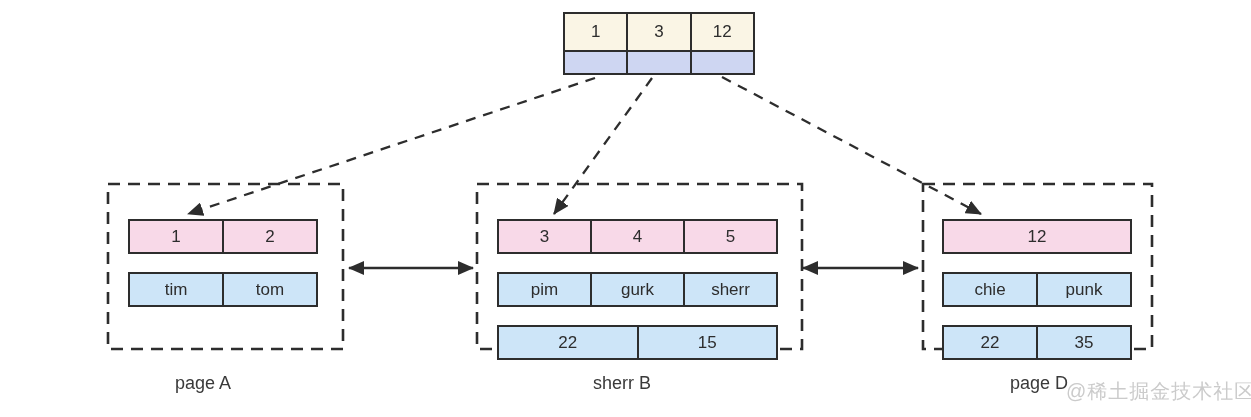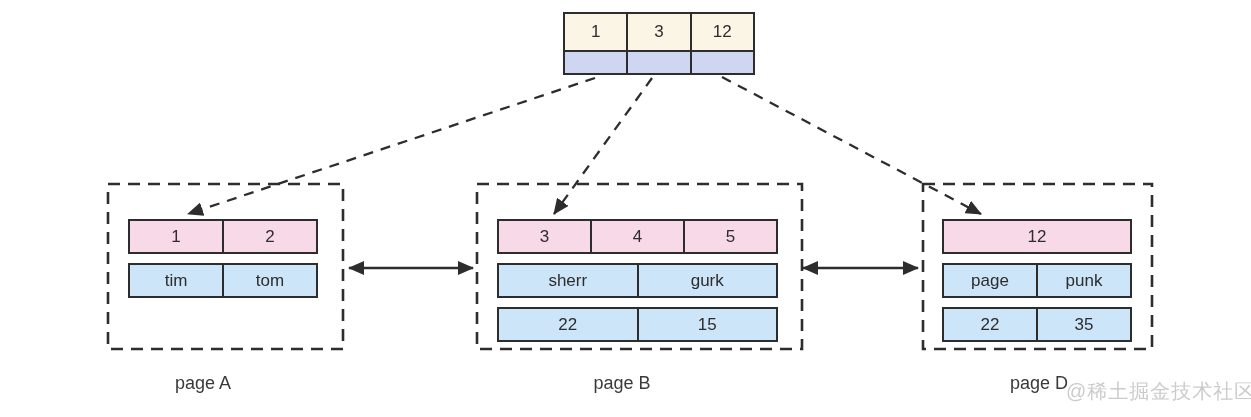--- a/index.html
+++ b/index.html
@@ -41,21 +41,21 @@
   .rcell.key { height: 36px; background: #faf5e5; }
   .rcell.ptr { height: 21px; background: #ced6f2; }
 
   
   .page-table { position: absolute; }
   .prow {
     display: flex;
     border: 2px solid #2d2d2d;
     height: 35px;
   }
-  .prow + .prow { margin-top: 9px; }
+  .prow + .prow { margin-top: 18px; }
   .prow.header { background: #f8d9e8; }
   .prow.data { background: #cde5f8; }
   .pcell {
     flex: 1;
     display: flex; align-items: center; justify-content: center;
     font-size: 17px;
   }
   .pcell + .pcell { border-left: 2px solid #2d2d2d; }
 
   .page-label {
@@ -128,40 +128,41 @@
   </div>
 </div>
 
 <div class="page-table" style="left:497px; top:219px; width:281px;">
   <div class="prow header">
     <div class="pcell">3</div>
     <div class="pcell">4</div>
     <div class="pcell">5</div>
   </div>
   <div class="prow data">
+    <div class="pcell">pim</div>
+    <div class="pcell">gurk</div>
     <div class="pcell">sherr</div>
-    <div class="pcell">gurk</div>
   </div>
   <div class="prow data">
     <div class="pcell">22</div>
     <div class="pcell">15</div>
   </div>
 </div>
 
 <div class="page-table" style="left:942px; top:219px; width:190px;">
   <div class="prow header">
     <div class="pcell">12</div>
   </div>
   <div class="prow data">
-    <div class="pcell">page</div>
+    <div class="pcell">chie</div>
     <div class="pcell">punk</div>
   </div>
   <div class="prow data">
     <div class="pcell">22</div>
     <div class="pcell">35</div>
   </div>
 </div>
 
 <div class="page-label" style="left:203px;">page A</div>
-<div class="page-label" style="left:622px;">page B</div>
+<div class="page-label" style="left:622px;">sherr B</div>
 <div class="page-label" style="left:1039px;">page D</div>
 
 <div class="watermark">@稀土掘金技术社区</div>
 
 </body></html>

